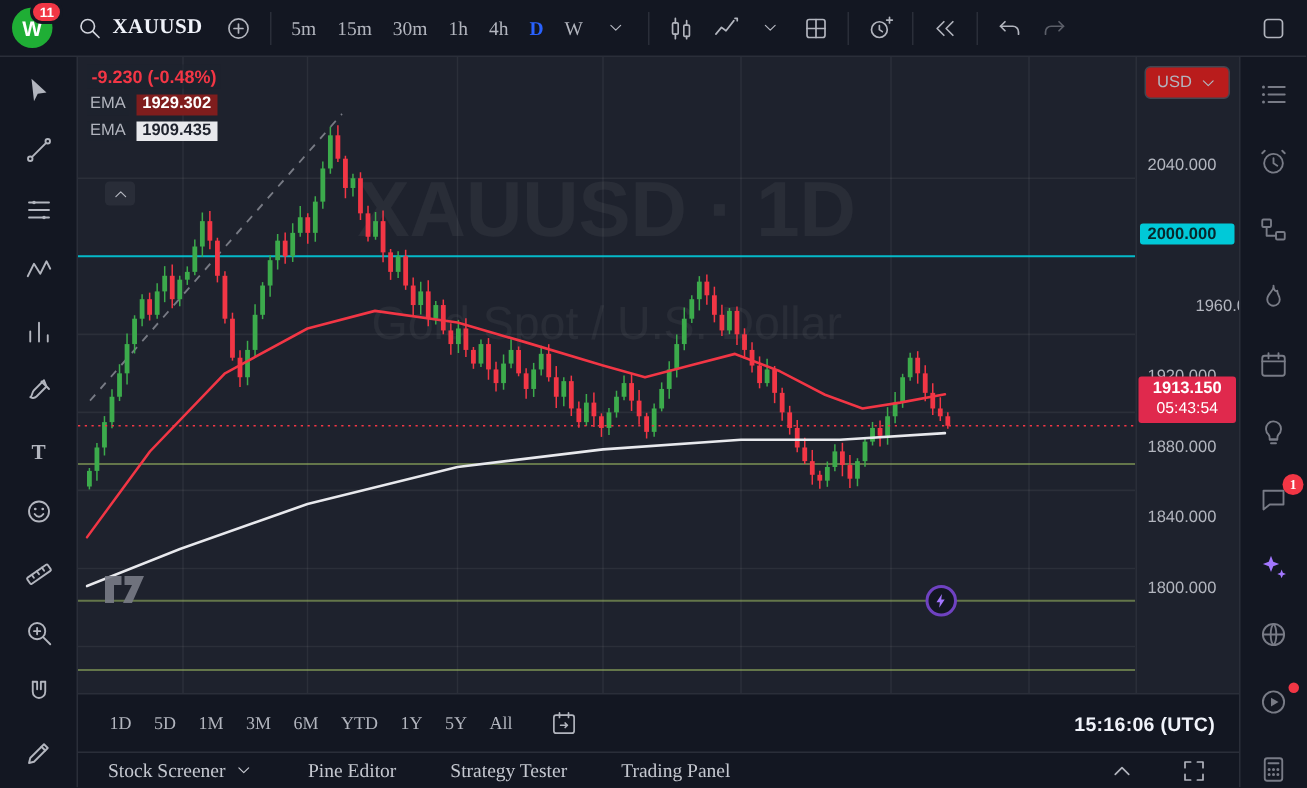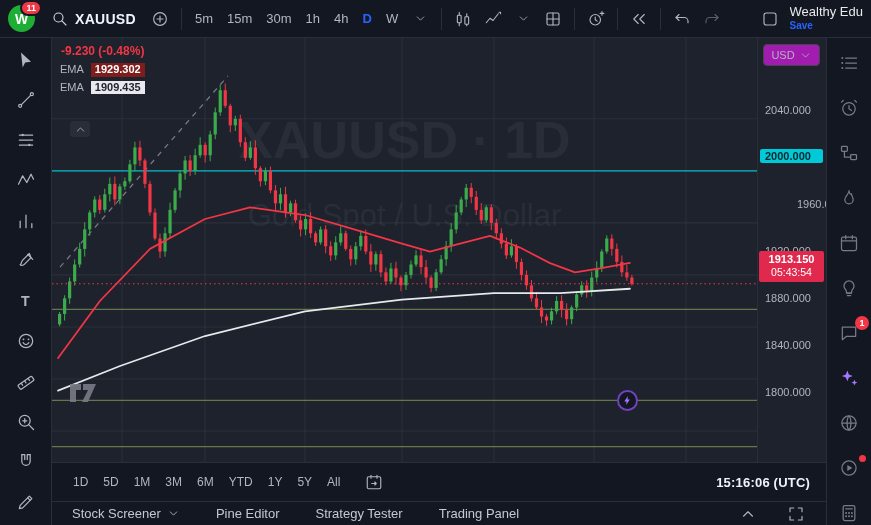--- a/index.html
+++ b/index.html
@@ -1,20 +1,20 @@
 <!DOCTYPE html>
 <html><head>
 <meta charset="utf-8">
 <style>
   *{margin:0;padding:0;box-sizing:border-box}
   html,body{width:871px;height:525px;overflow:hidden}
   body{background:#131722;font-family:"Liberation Sans",sans-serif;color:#d1d4dc}
   .app{position:relative;width:871px;height:525px;background:#131722}
   [data-interactable="true"]{cursor:pointer}
-  button{background:none;border:none;color:inherit;font-family:Liberation Sans, sans-serif}
+  button{background:none;border:none;color:inherit;font-family:Liberation Serif, serif}
 
   
   .topbar{position:absolute;left:0;top:0;right:0;height:38px;display:flex;align-items:center;
           padding:0 8px;gap:2px;border-bottom:1px solid #2a2e39;background:#131722;z-index:20}
   .logo{position:relative;width:27px;height:27px;border-radius:50%;background:#1fae35;display:flex;
         align-items:center;justify-content:center;margin-right:6px;flex:none}
   .logo-letter{color:#fff;font-weight:700;font-size:14px}
   .logo-badge{position:absolute;top:-5px;right:-7px;background:#f23645;color:#fff;font-size:9px;
         font-weight:700;border-radius:8px;padding:1px 4px;border:2px solid #131722}
   .sym{display:flex;align-items:center;gap:6px;padding:4px 8px;border-radius:4px;color:#d1d4dc}
@@ -71,21 +71,21 @@
   .lg-val.red{background:#7f1d1d;color:#fff}
   .lg-val.white{background:#e8e9ed;color:#1e222d}
   .collapse-btn{position:absolute;left:18px;top:83px;width:20px;height:16px;background:rgba(42,46,57,.95);
         border-radius:3px;display:flex;align-items:center;justify-content:center;color:#b2b5be;z-index:5}
   .tvlogo{position:absolute;left:16px;top:344px;color:#787b86;opacity:.9;z-index:4}
   .flash{position:absolute;left:565px;top:352px;width:21px;height:21px;border-radius:50%;background:#131722;
         border:2px solid #6f42c1;display:flex;align-items:center;justify-content:center;z-index:4}
 
   .price-axis{width:69px;position:relative;border-left:1px solid #2a2e39;font-size:11px;color:#b2b5be;background:#1e222d}
   .usd-dd{position:absolute;top:6px;left:5px;right:6px;height:22px;border:1px solid #434651;border-radius:4px;
-        display:flex;align-items:center;justify-content:center;gap:4px;font-size:11px;color:#b2b5be;background:#a21caf;z-index:3}
+        display:flex;align-items:center;justify-content:center;gap:4px;font-size:11px;color:#b2b5be;background:#b91c1c;z-index:3}
   .tick{position:absolute;left:7px;white-space:nowrap}
   .tick.cyan{left:2px;right:3px;background:#00c9d8;color:#08272b;font-weight:700;border-radius:2px;
         padding:1px 0 1px 5px;z-index:2}
   .last-badge{position:absolute;left:1px;right:2px;background:#e0294d;color:#fff;text-align:center;
         border-radius:2px;padding:1px 0 2px;font-size:11px;font-weight:700;line-height:1.3;z-index:4}
   .cd{font-weight:400;font-size:10.5px}
 
   .time-axis{height:24px;position:relative;border-top:1px solid #2a2e39;background:#1e222d;flex:none}
   .month{position:absolute;top:4px;transform:translateX(-50%);font-size:11px;color:#b2b5be}
   .axis-corner{position:absolute;left:705px;top:0;bottom:0;width:69px;border-left:1px solid #2a2e39;
@@ -190,24 +190,20 @@
           <path d="M16 6l4 4-4 4"></path>
           <path d="M20 10H9a5 5 0 0 0-5 5v2"></path>
         </svg>
     </button>
     <div class="spacer" data-interactable="false"></div>
     <button class="icon-btn" data-interactable="true">
       <svg class="ic" viewBox="0 0 24 24" data-interactable="false">
           <rect x="4" y="4" width="16" height="16" rx="3"></rect>
         </svg>
     </button>
-    <div class="acct" data-interactable="false">
-      <span class="acct-name" data-interactable="true">Wealthy Edu</span>
-      <span class="save-link" data-interactable="true">Save</span>
-    </div>
   </header>
 
   <aside class="left-toolbar" data-interactable="false">
     <button class="lt-btn" data-interactable="true">
       <svg class="ic ic-l" viewBox="0 0 24 24" data-interactable="false">
           <path d="M6 3l12 11-7 1-3 6z" fill="currentColor" stroke="none"></path>
         </svg>
     </button>
     <button class="lt-btn" data-interactable="true">
       <svg class="ic ic-l" viewBox="0 0 24 24" data-interactable="false">

